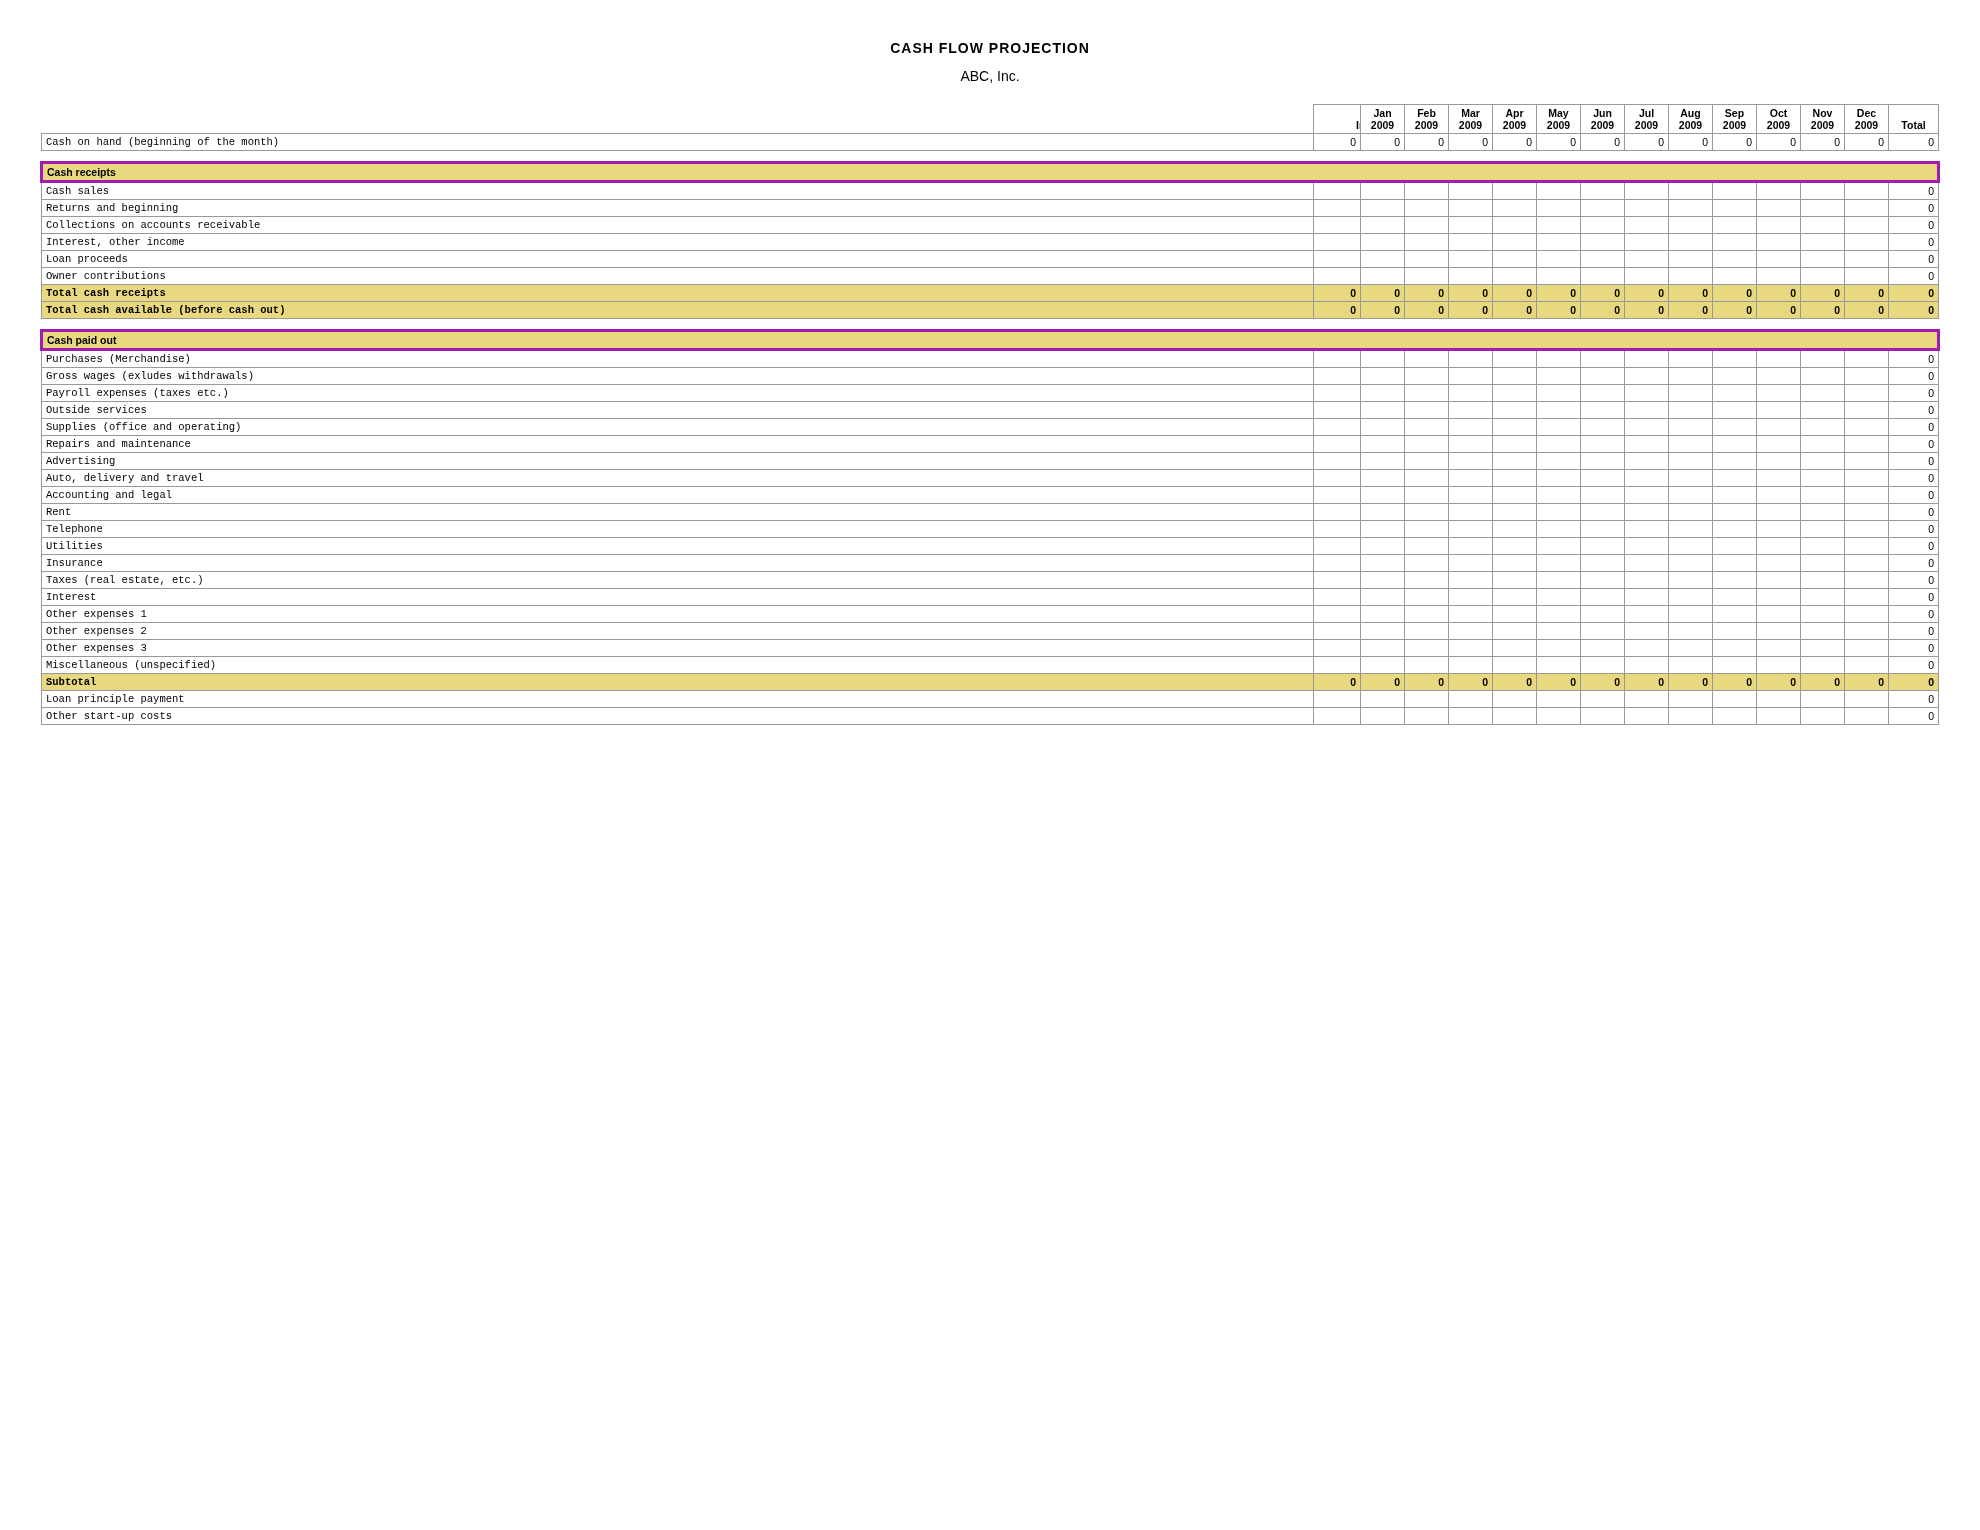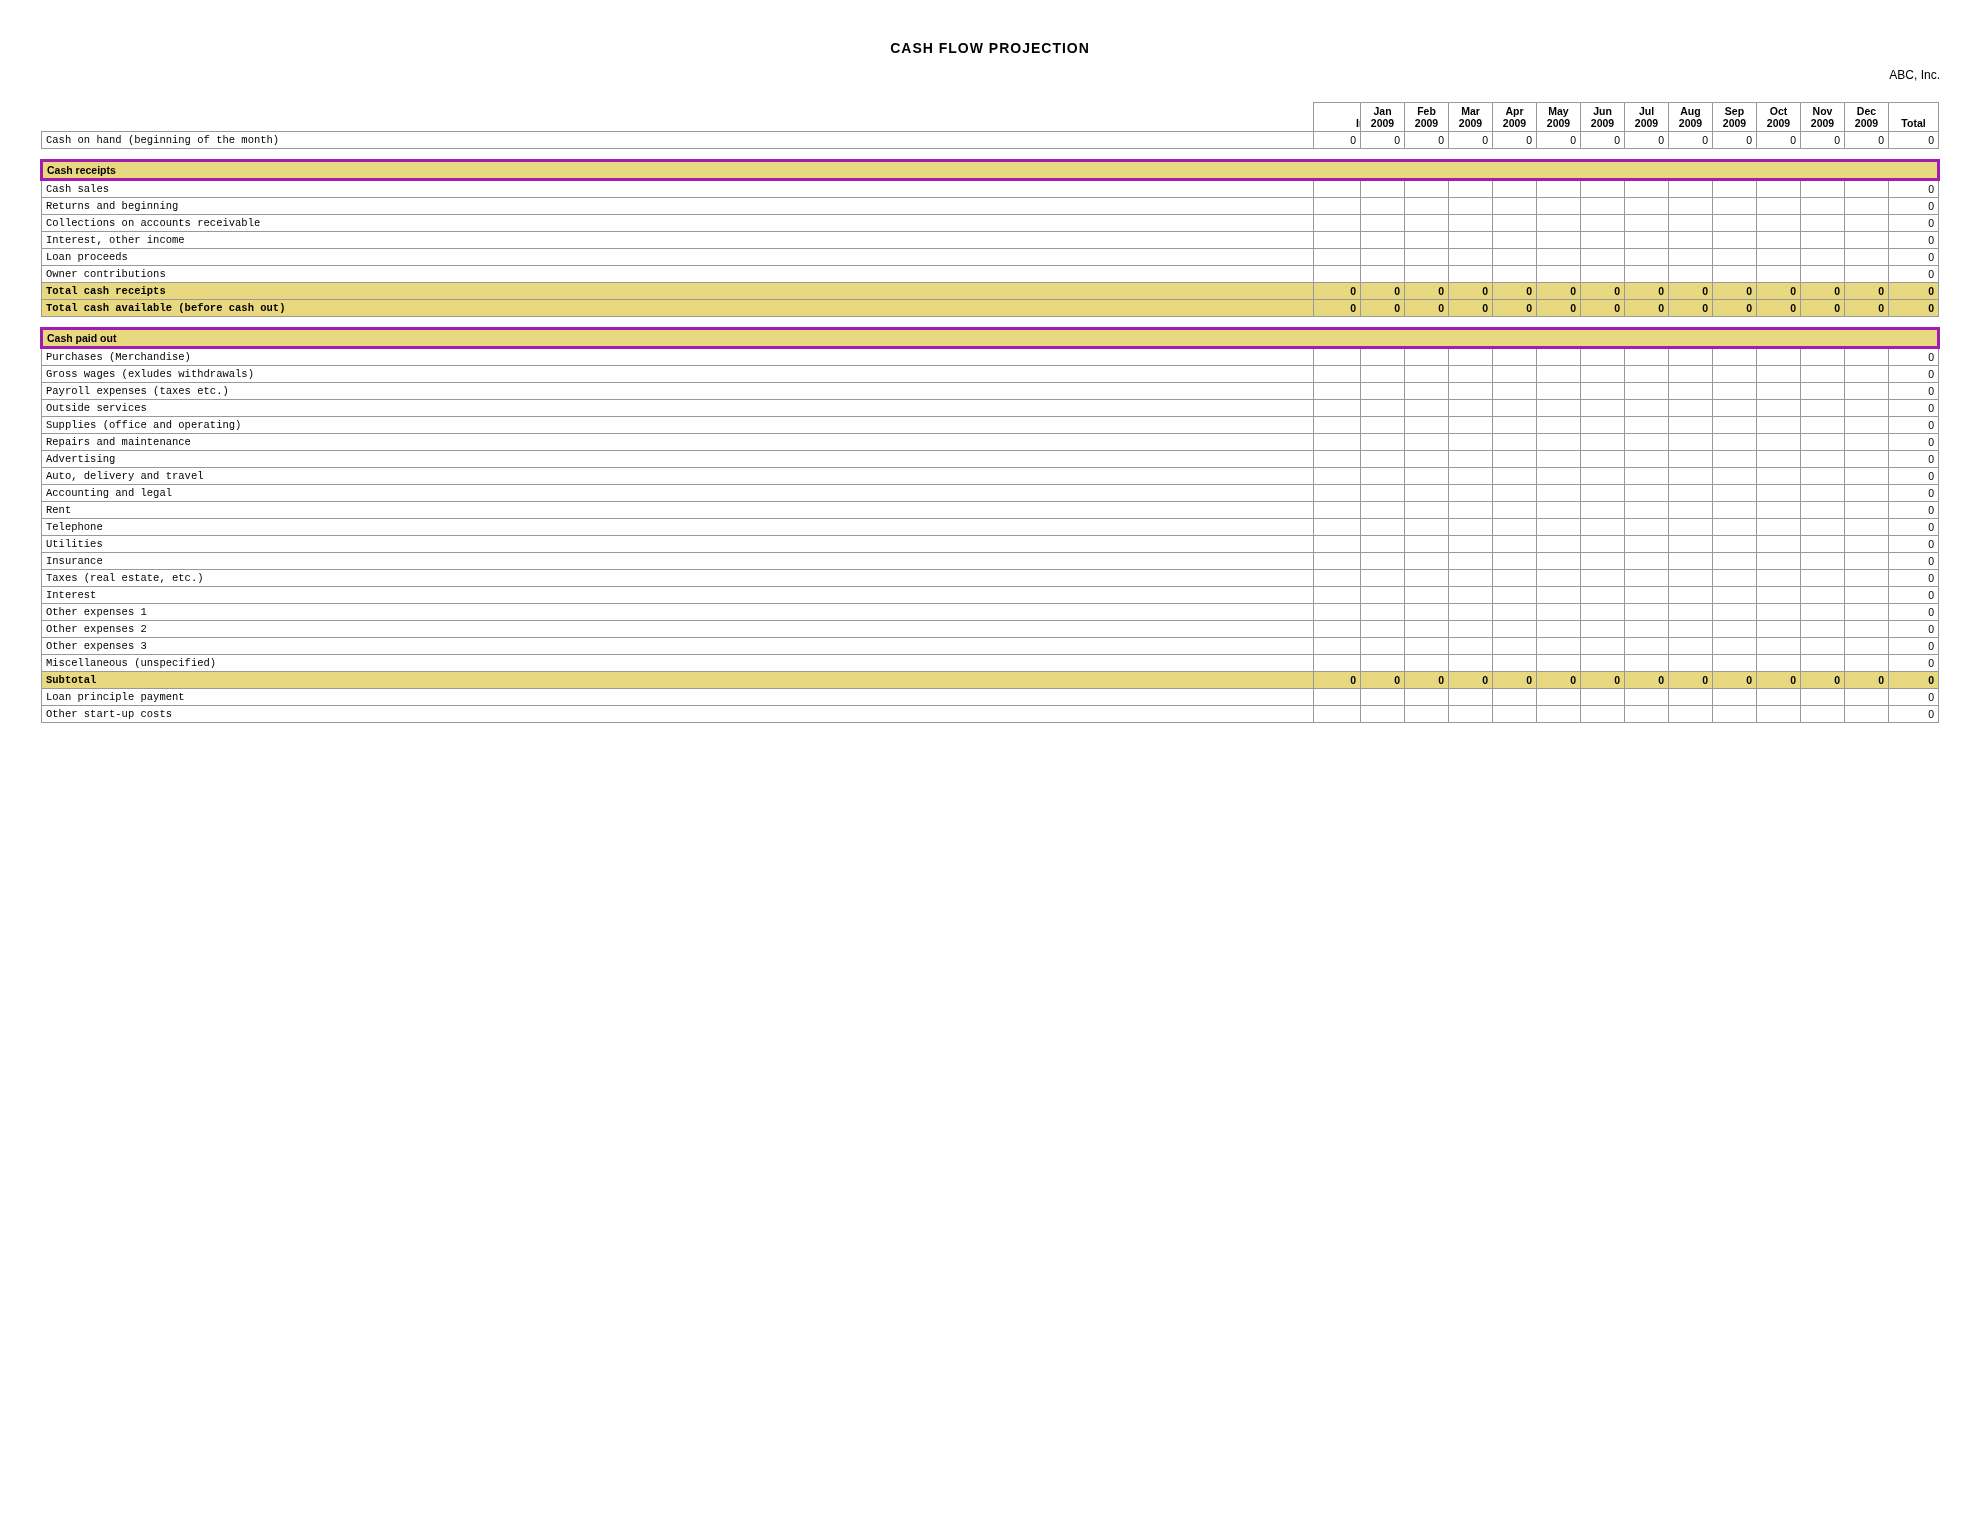--- a/index.html
+++ b/index.html
@@ -11,22 +11,22 @@
       padding: 40px;
     }
     .page-title {
       text-align: center;
       font-weight: bold;
       font-size: 14px;
       margin-bottom: 12px;
       letter-spacing: 1px;
     }
     .page-subtitle {
-      text-align: right;
-      font-size: 12px;
+      text-align: center;
+      font-size: 14px;
       margin-bottom: 20px;
     }
     table {
       border-collapse: collapse;
       width: 100%;
       table-layout: fixed;
     }
     th, td {
       border: 1px solid #999;
       text-align: right;

